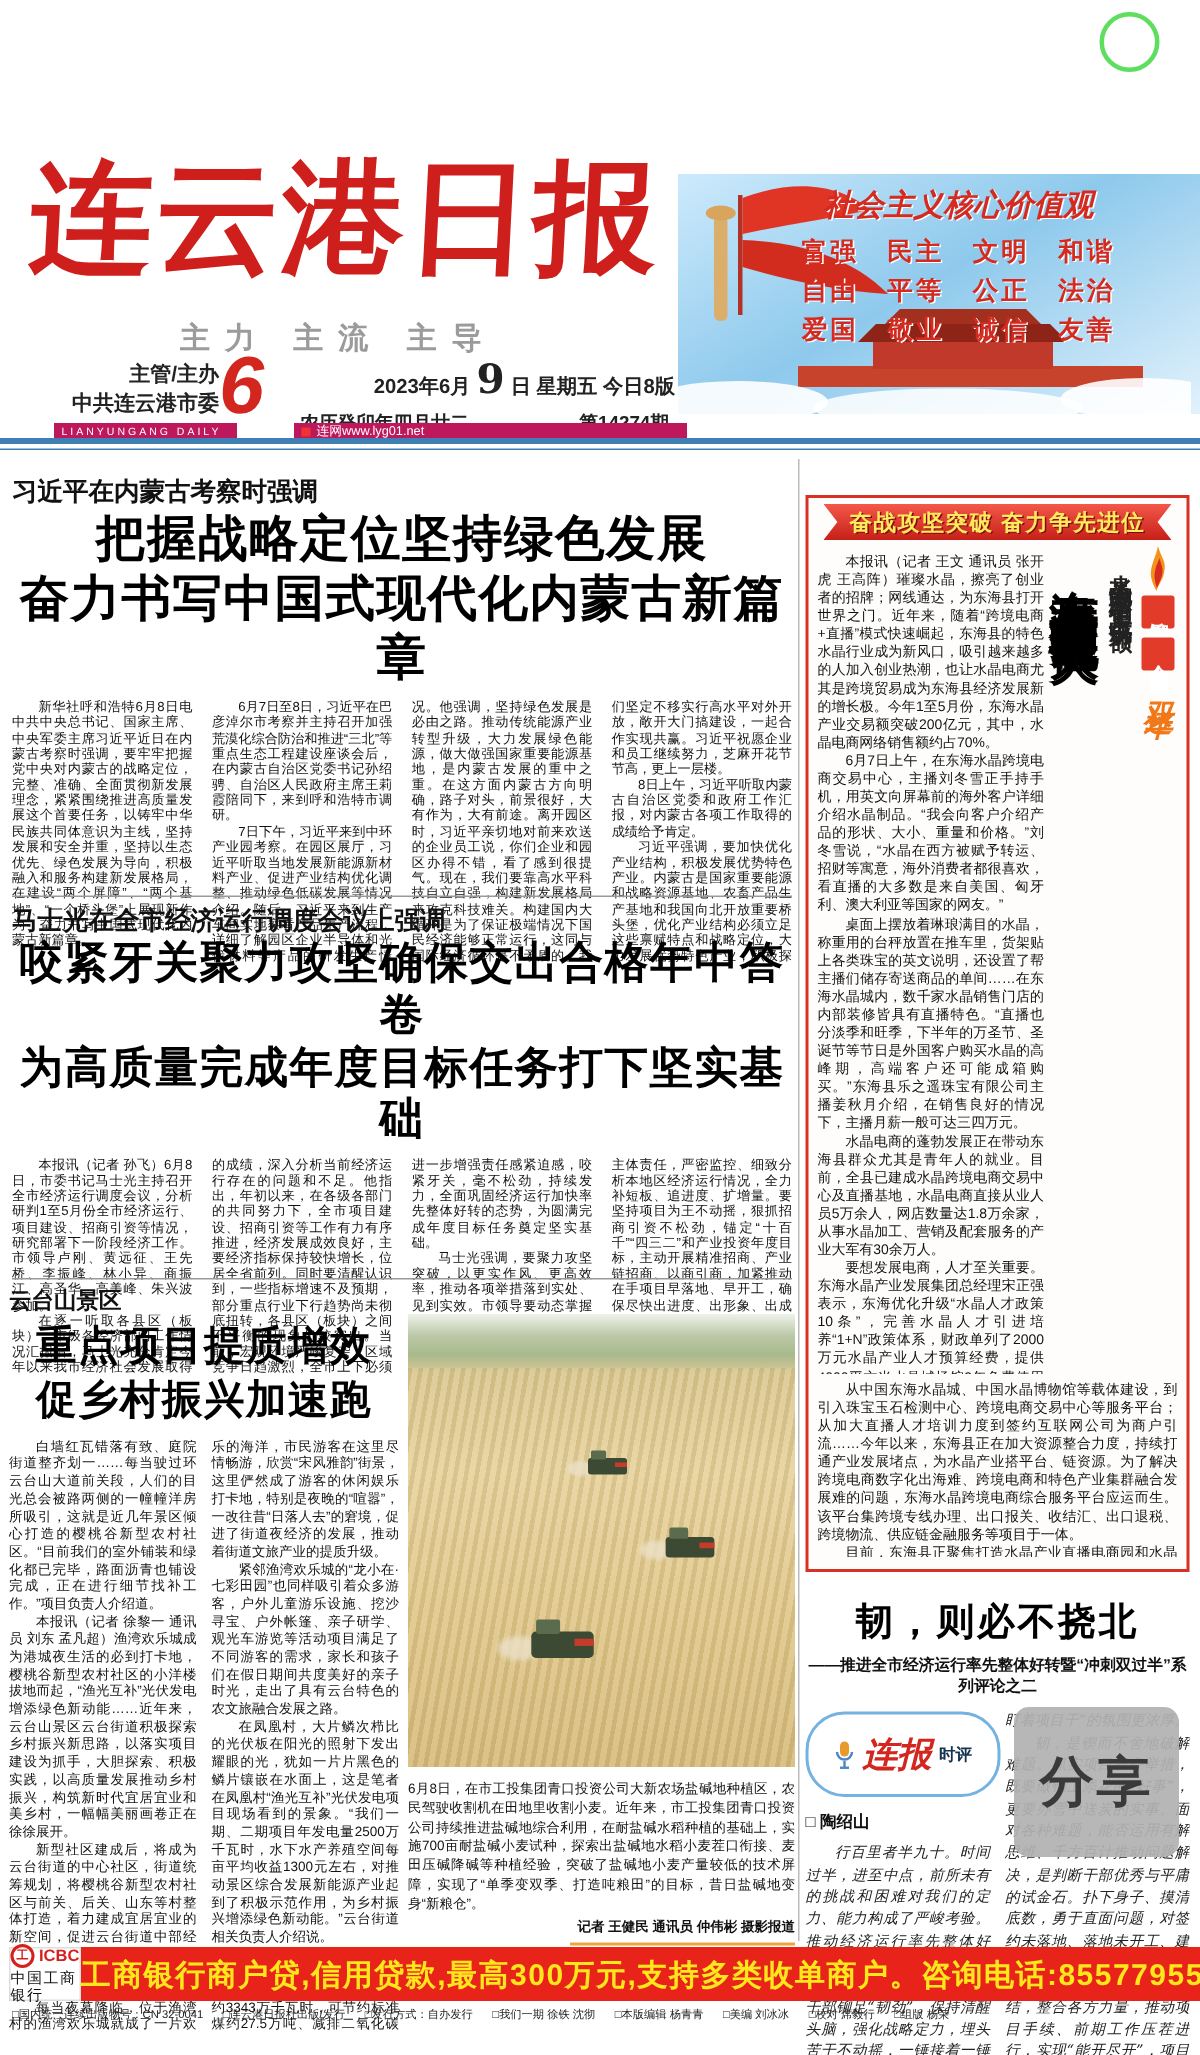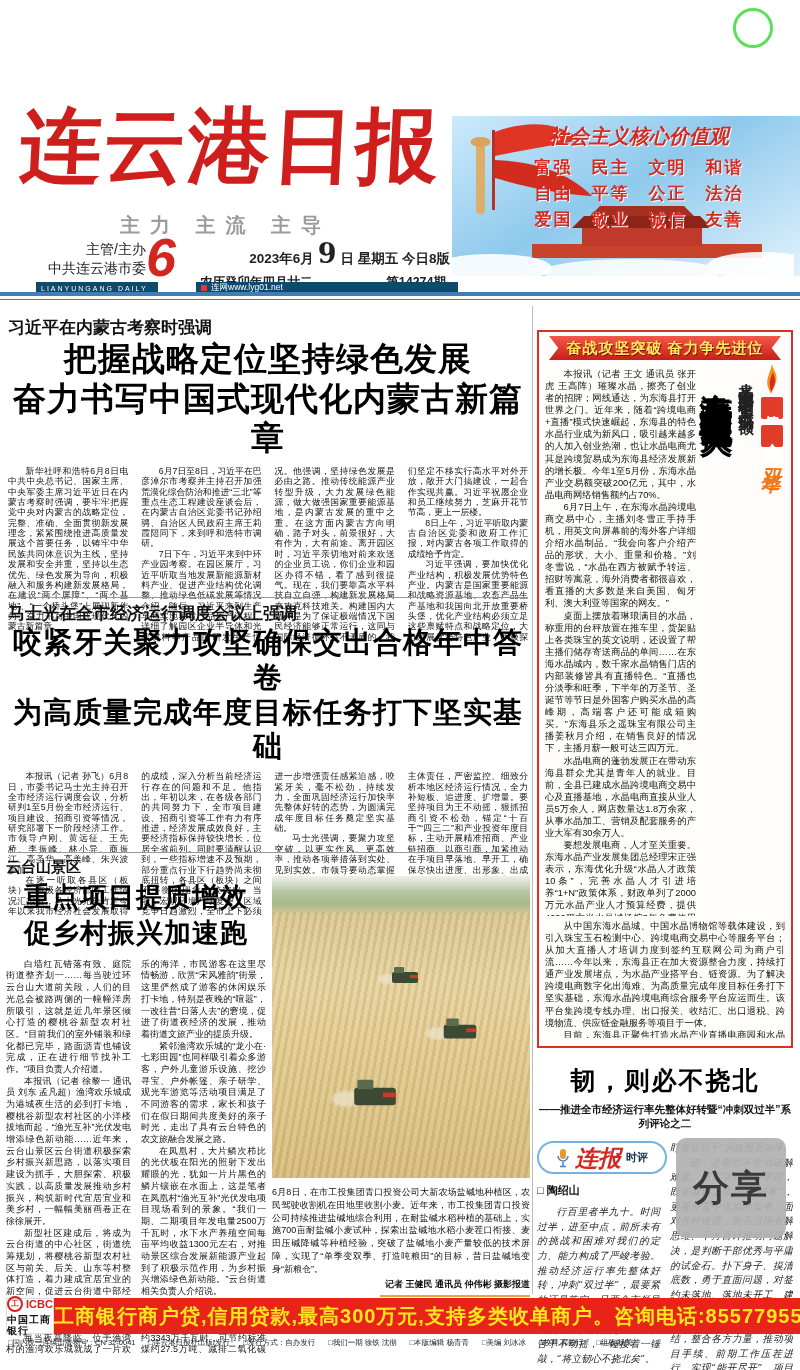--- a/index.html
+++ b/index.html
@@ -2,27 +2,27 @@
 <html><head>
 <meta charset="utf-8">
 <style>
   html,body{margin:0;padding:0;background:#e8e8e8;font-family:"Liberation Sans",sans-serif;}
   #page{position:relative;width:800px;height:1370px;background:#ffffff;margin:0 auto;overflow:hidden;}
   .abs{position:absolute;}
   
   .paper-title{left:10px;top:104px;width:440px;text-align:center;font-size:82px;line-height:1;
     font-weight:900;color:#cf1f1c;font-family:"DejaVu Serif",serif;letter-spacing:2px;transform:skewX(-3deg);}
   .paper-slogan{left:120px;top:212px;font-size:20px;font-weight:bold;color:#9b9b9b;letter-spacing:10px;}
-  .organizer{left:36px;top:240px;width:110px;text-align:right;font-size:14px;font-weight:normal;color:#222;line-height:1.35;}
+  .organizer{left:36px;top:240px;width:110px;text-align:right;font-size:14px;font-weight:bold;color:#222;line-height:1.35;}
   .logo6{left:146px;top:230px;font-size:54px;font-weight:900;font-style:italic;color:#d3261f;line-height:1;}
   .dateblock{left:200px;top:238px;width:250px;color:#222;}
   .dateblock .l1{font-size:13.5px;font-weight:bold;text-align:right;}
   .dateblock .big9{font-size:27px;font-weight:bold;font-family:"DejaVu Serif",serif;padding:0 4px;}
   .dateblock .l2{font-size:12.5px;font-weight:bold;margin-top:5px;display:flex;justify-content:space-between;width:246px;}
-  .bluestrip{background:#0c4a6e;color:#fff;display:flex;align-items:center;padding:0 5px;height:12px;}
+  .bluestrip{background:#be185d;color:#fff;display:flex;align-items:center;padding:0 5px;height:12px;}
   .strip1{left:36px;top:282px;width:112px;font-size:7px;letter-spacing:2px;}
   .strip2{left:196px;top:282px;width:252px;font-size:8.5px;}
   .strip2 .reddot{width:6px;height:6px;background:#e33;display:inline-block;margin-right:4px;}
   .sepA{left:0;top:292px;width:800px;height:4px;background:#3f7fb3;}
   .sepB{left:0;top:299px;width:800px;height:1px;background:#3f7fb3;}
   
   .values{left:452px;top:116px;width:374px;height:160px;overflow:hidden;
     background:linear-gradient(150deg,#cdeafc 0%,#8ec9ec 45%,#e8f5fd 100%);}
   .values .vtitle{position:absolute;left:0;top:7px;width:100%;text-align:center;font-size:20px;font-weight:900;
     color:#d42a20;font-style:italic;font-family:"DejaVu Serif",serif;text-shadow:1px 1px 0 #fff;}
@@ -91,40 +91,40 @@
   .crystal-bottom{margin-top:4px;font-size:9.3px;line-height:1.3;text-align:justify;color:#111;
     max-height:118px;overflow:hidden;}
   .crystal-bottom p{margin:0;text-indent:2em;}
   
   #commentary{margin-top:16px;position:relative;}
   #commentary .chead{font-size:25px;font-weight:900;text-align:center;color:#000;letter-spacing:2px;}
   #commentary .csub{font-size:10.5px;font-weight:bold;text-align:center;margin-top:6px;color:#111;}
   .ccols{display:flex;gap:10px;margin-top:10px;}
   .ccol{width:123px;}
   .lb-logo{border:2px solid #74b2e2;border-radius:26px;background:#fff;display:flex;align-items:center;
-    justify-content:center;gap:5px;padding:3px 6px;width:130px;box-sizing:border-box;}
+    justify-content:center;gap:5px;padding:15px 6px;width:130px;box-sizing:border-box;}
   .lb-main{color:#d3261f;font-weight:900;font-style:italic;font-size:23px;font-family:"DejaVu Serif",serif;line-height:1;}
   .lb-sub{color:#16324e;font-weight:900;font-size:11px;}
   .c-author{font-size:11px;font-weight:bold;margin:9px 0 7px 0;color:#111;}
   .c-text{font-family:"DejaVu Serif",serif;font-style:italic;font-size:9.8px;line-height:1.5;
     text-align:justify;color:#222;}
   .c-text p{margin:0;text-indent:2em;}
   .ccol2-wrap{height:262px;overflow:hidden;}
   .share-overlay{left:676px;top:1138px;width:110px;height:100px;background:rgba(178,178,178,.93);
     border-radius:10px;display:flex;align-items:center;justify-content:center;
     font-size:36px;color:#3a3a3a;letter-spacing:2px;font-weight:bold;cursor:pointer;z-index:5;}
   
   #ad{left:6px;top:1298px;width:788px;height:36px;display:flex;}
   .icbc-box{width:100px;background:#fff;border:1px solid #ddd;box-sizing:border-box;display:flex;
     flex-direction:column;align-items:center;justify-content:center;line-height:1.1;}
   .icbc-row{display:flex;align-items:center;gap:3px;}
   .icbc-emblem{width:12px;height:12px;border:2px solid #d6201c;border-radius:50%;color:#d6201c;
     font-size:8px;font-weight:900;display:flex;align-items:center;justify-content:center;}
   .icbc-en{color:#d6201c;font-weight:900;font-size:11px;}
-  .icbc-cn{color:#111;font-weight:700;font-size:10px;margin-top:2px;letter-spacing:1px;}
+  .icbc-cn{color:#111;font-weight:400;font-size:10px;margin-top:2px;letter-spacing:1px;}
   .ad-red{flex:1;background:#e8231a;display:flex;align-items:center;justify-content:center;
     font-size:20px;font-weight:900;color:#ffe71c;letter-spacing:1px;white-space:nowrap;}
   #footer{left:8px;top:1338px;width:786px;display:flex;gap:13px;font-size:7.5px;color:#222;white-space:nowrap;overflow:hidden;}
 </style>
 </head>
 <body>
 
 <div id="page">
 
   <div class="abs paper-title">连云港日报</div>
@@ -255,21 +255,21 @@
           <svg width="16" height="30" viewBox="0 0 16 30">
             <path d="M8 0 C 10 8, 14 10, 12 18 C 11 23, 8 26, 7 30 C 4 24, 2 20, 4 13 C 5.5 8, 7 5, 8 0 Z" fill="#f2921d"></path>
             <path d="M9 8 C 10 13, 12 15, 10.5 20 C 9.8 23, 8 26, 7.4 28 C 6 24, 5 20, 6.2 16 C 7 12, 8.3 10.5, 9 8 Z" fill="#d62b1f"></path>
           </svg>
           <div class="badge">铆足干劲</div>
           <div class="badge">全力冲刺</div>
           <div class="badge-script">双过半</div>
         </div>
       </div>
       <div class="crystal-bottom">
-        <p>从中国东海水晶城、中国水晶博物馆等载体建设，到引入珠宝玉石检测中心、跨境电商交易中心等服务平台；从加大直播人才培训力度到签约互联网公司为商户引流……今年以来，东海县正在加大资源整合力度，持续打通产业发展堵点，为水晶产业搭平台、链资源。为了解决跨境电商数字化出海难、为高质量完成年度目标任务打下坚实基础，东海水晶跨境电商综合服务平台应运而生。该平台集跨境专线办理、出口报关、收结汇、出口退税、跨境物流、供应链金融服务等项目于一体。</p>
+        <p>从中国东海水晶城、中国水晶博物馆等载体建设，到引入珠宝玉石检测中心、跨境电商交易中心等服务平台；从加大直播人才培训力度到签约互联网公司为商户引流……今年以来，东海县正在加大资源整合力度，持续打通产业发展堵点，为水晶产业搭平台、链资源。为了解决跨境电商数字化出海难、跨境电商和特色产业集群融合发展难的问题，东海水晶跨境电商综合服务平台应运而生。该平台集跨境专线办理、出口报关、收结汇、出口退税、跨境物流、供应链金融服务等项目于一体。</p>
         <p>目前，东海县正聚焦打造水晶产业直播电商园和水晶产业集中加工园区，大力培育规上企业，推动东海水晶产业高质量发展。副市长、东海县委书记宋波表示，下一步，东海将在积极引入国际大公司的同时，与金融机构合作打造高效跨境支付新渠道，加强国际交流，全力将水晶产业打造成世界级产业。</p>
       </div>
     </div>
 
     <div id="commentary">
       <div class="chead">韧，则必不挠北</div>
       <div class="csub">——推进全市经济运行率先整体好转暨“冲刺双过半”系列评论之二</div>
       <div class="ccols">
         <div class="ccol">
           <div class="lb-logo">

